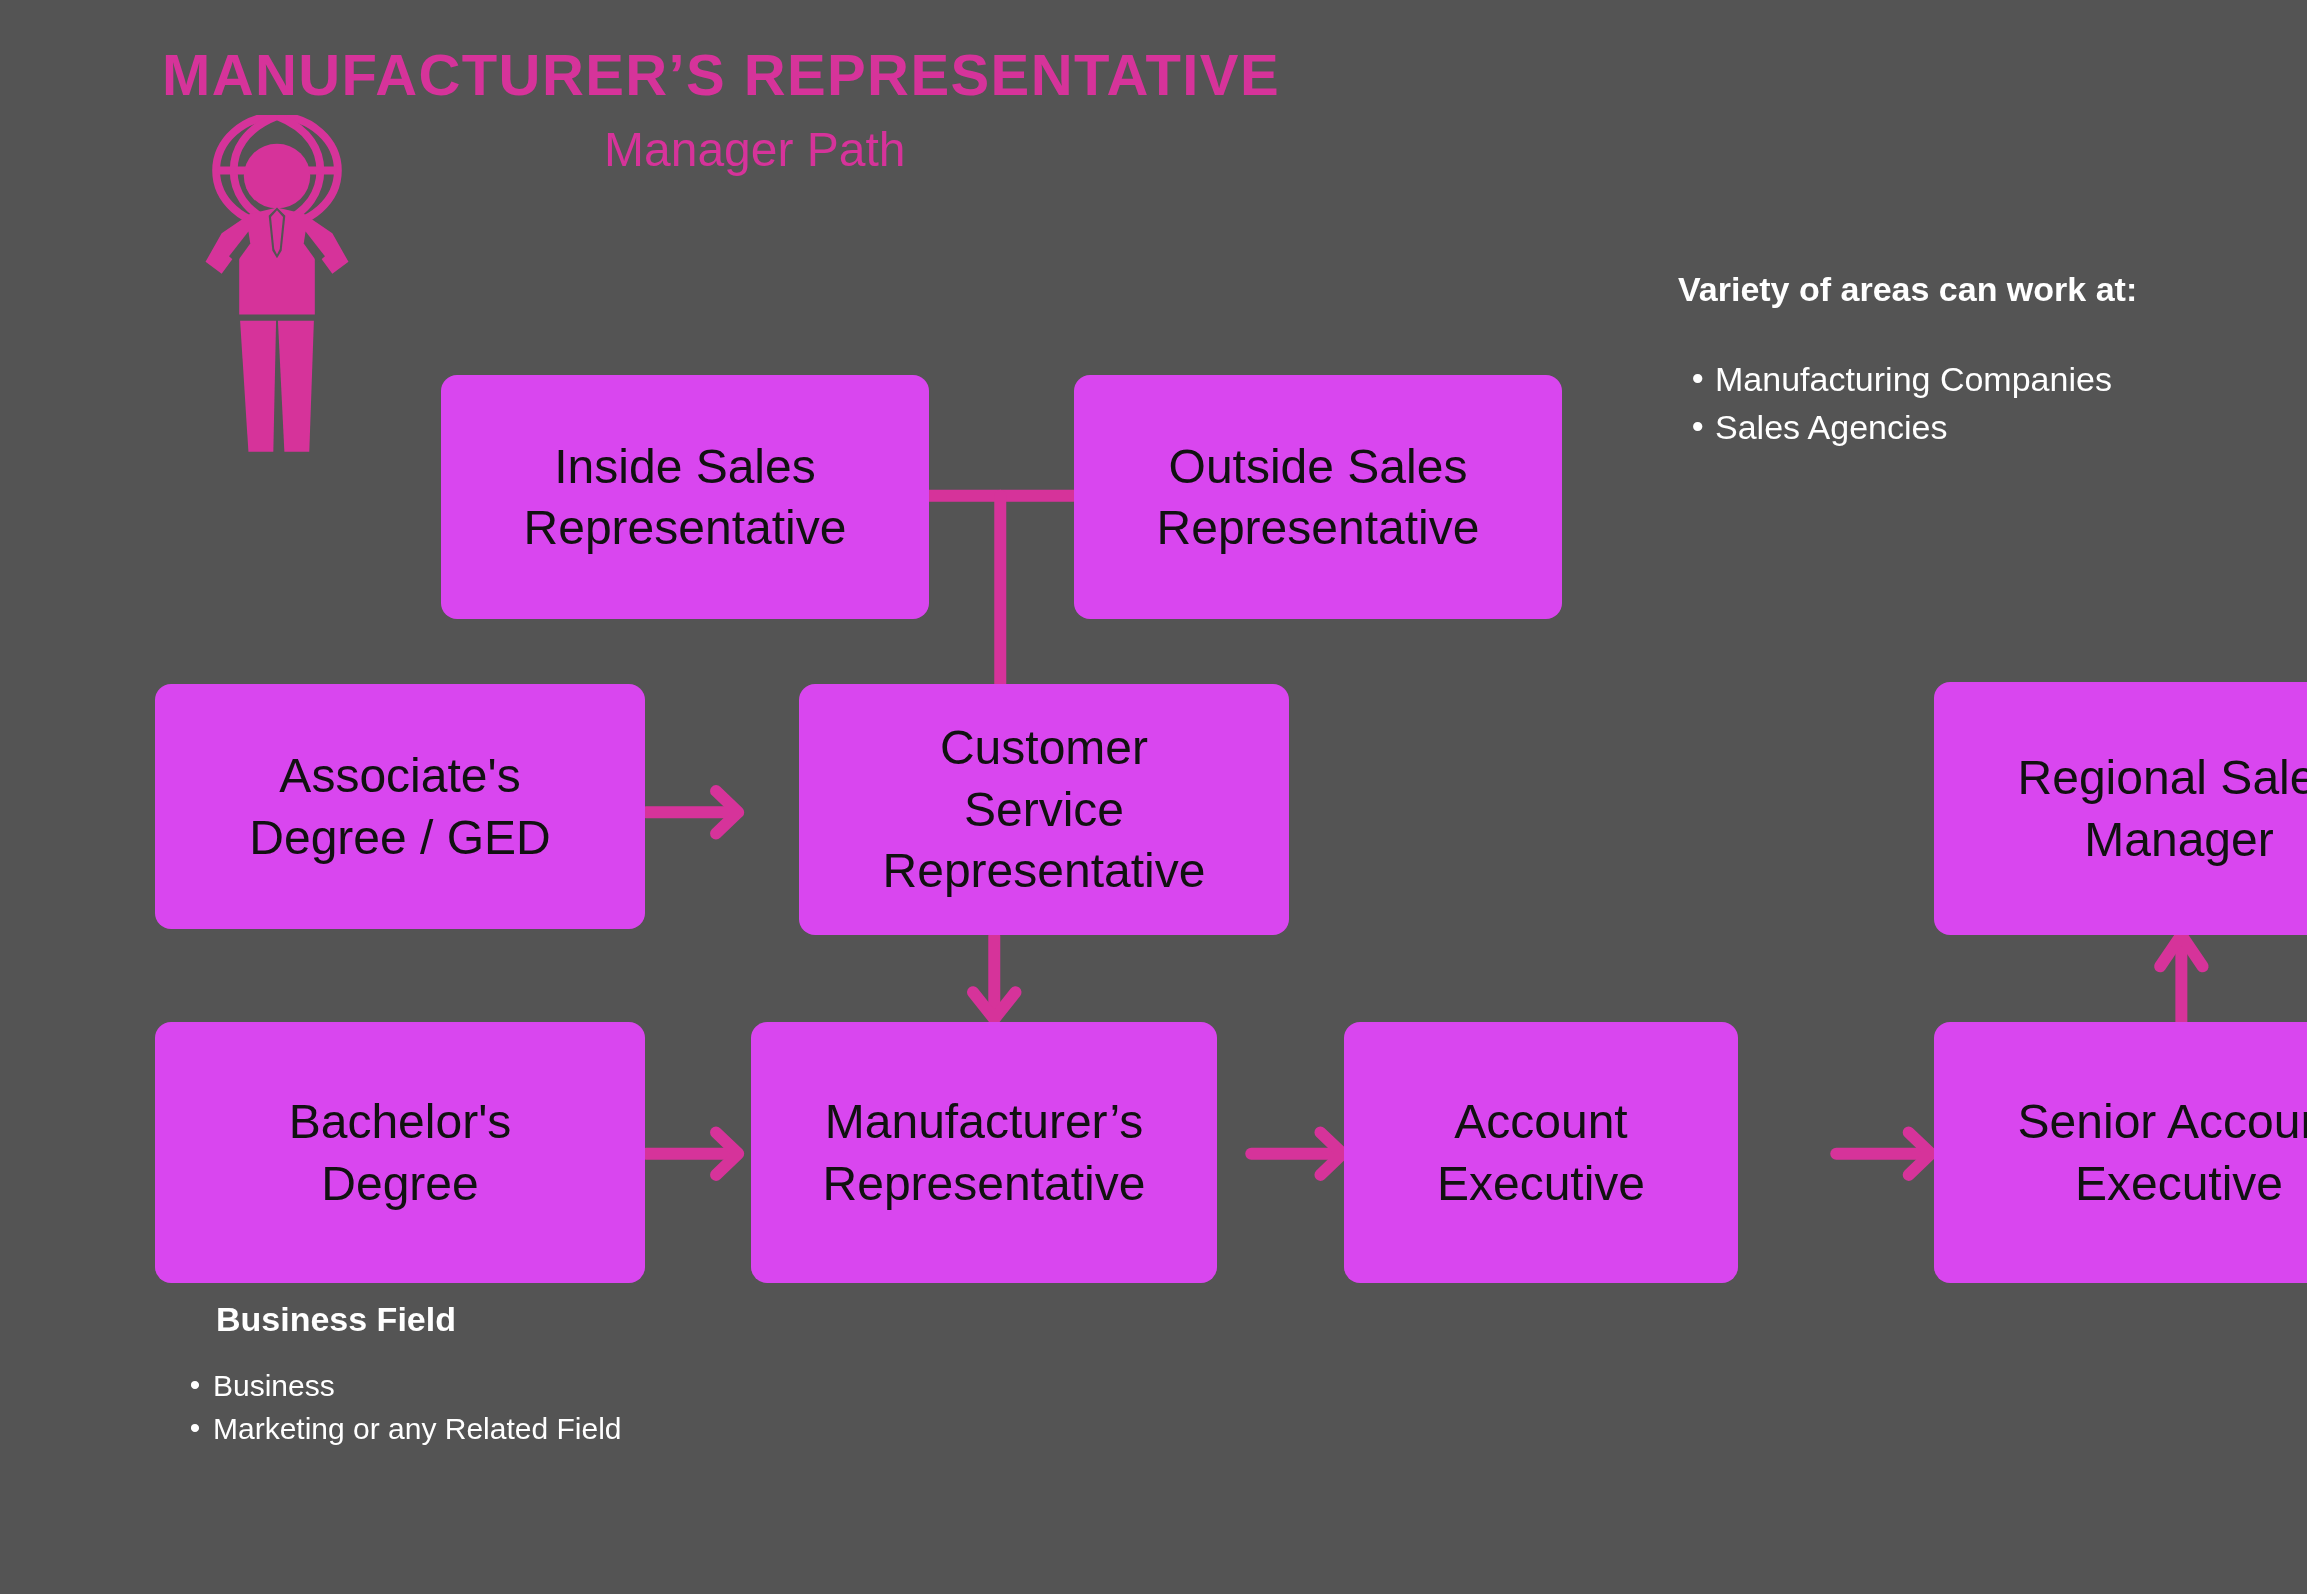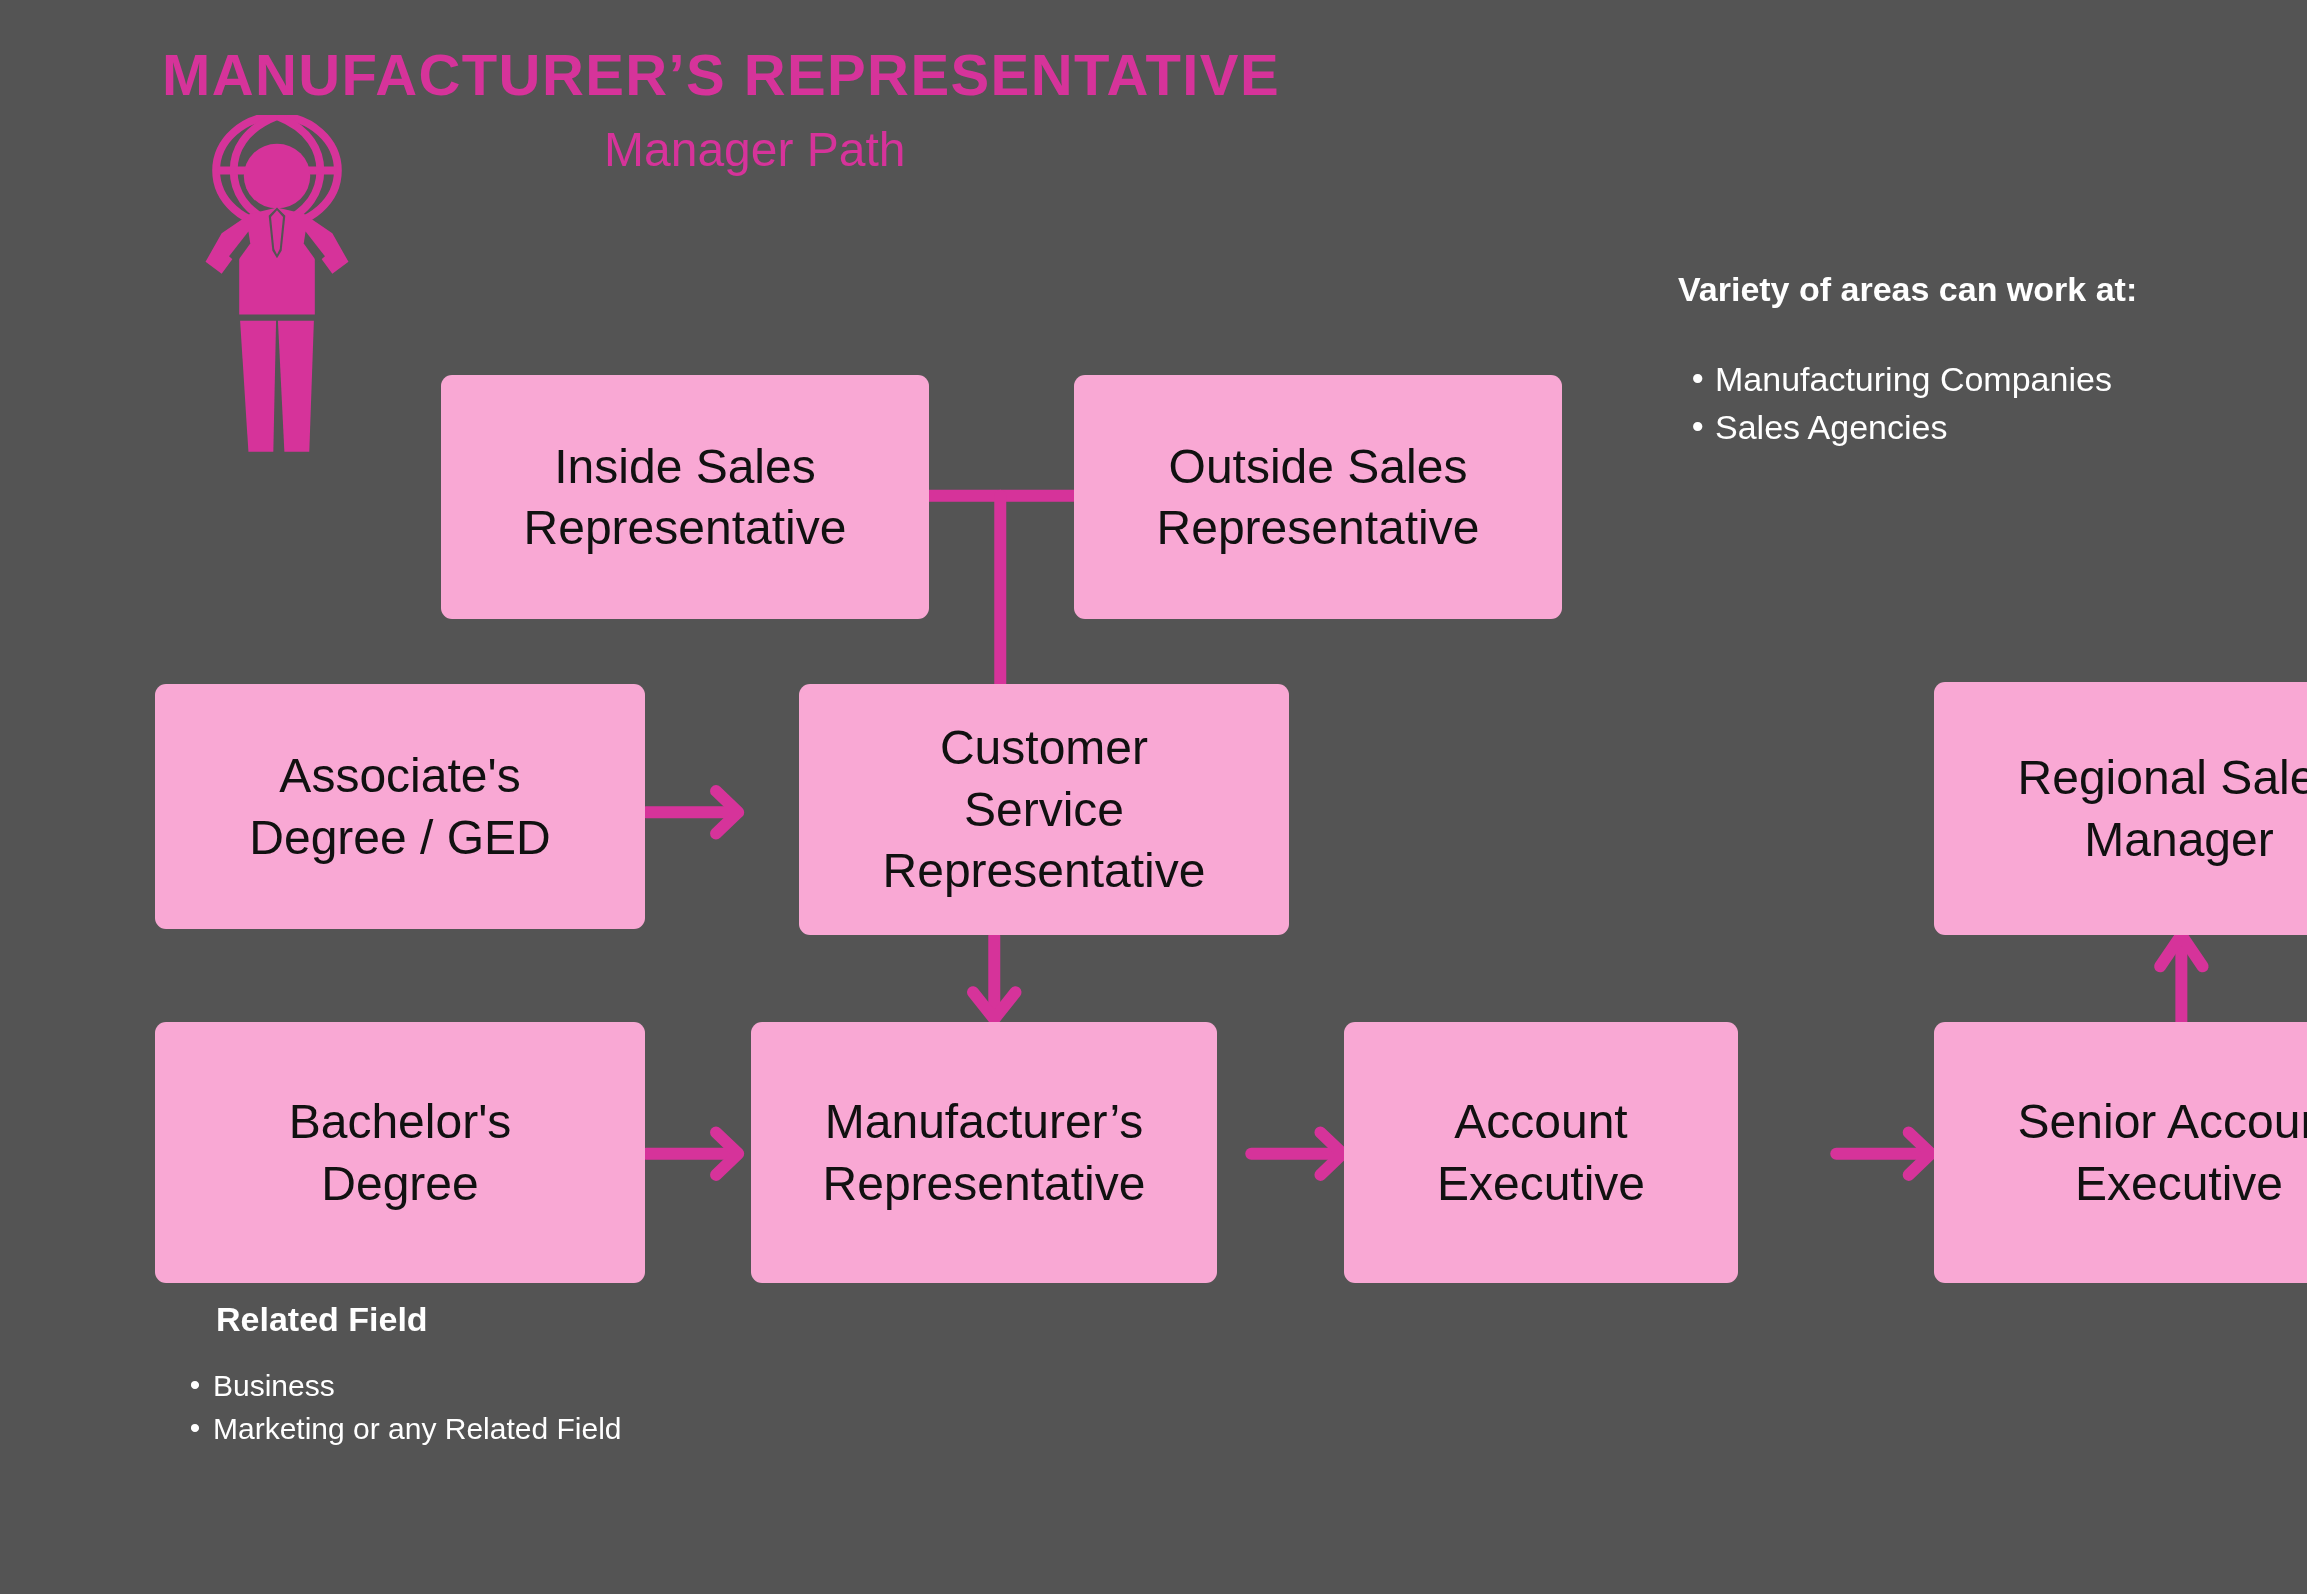--- a/index.html
+++ b/index.html
@@ -44,22 +44,22 @@
     position: absolute;
     left: 194px;
     top: 115px;
     width: 166px;
     height: 337px;
   }
 
   
   .node {
     position: absolute;
-    background: #f9a8d4;
-    border-radius: 11px;
+    background: #d946ef;
+    border-radius: 16px;
     display: flex;
     align-items: center;
     justify-content: center;
     text-align: center;
     box-sizing: border-box;
   }
   .node .node-label {
     color: #111111;
     font-size: 48px;
     line-height: 1.28;
@@ -248,20 +248,20 @@
   <div class="node" style="left:1934px; top:682px; width:490px; height:253px;">
     <span class="node-label">Regional Sales<br>Manager</span>
   </div>
 
   <div class="list-head" style="left:1678px; top:272px;">Variety of areas can work at:</div>
   <ul class="bullet-list" style="left:1689px; top:355px;">
     <li>Manufacturing Companies</li>
     <li>Sales Agencies</li>
   </ul>
 
-  <div class="list-head" style="left:216px; top:1302px;">Related Field</div>
+  <div class="list-head" style="left:216px; top:1302px;">Business Field</div>
   <ul class="bullet-list small" style="left:187px; top:1365px;">
     <li>Business</li>
     <li>Marketing or any Related Field</li>
   </ul>
 
 </div>
 
 
 </body></html>

